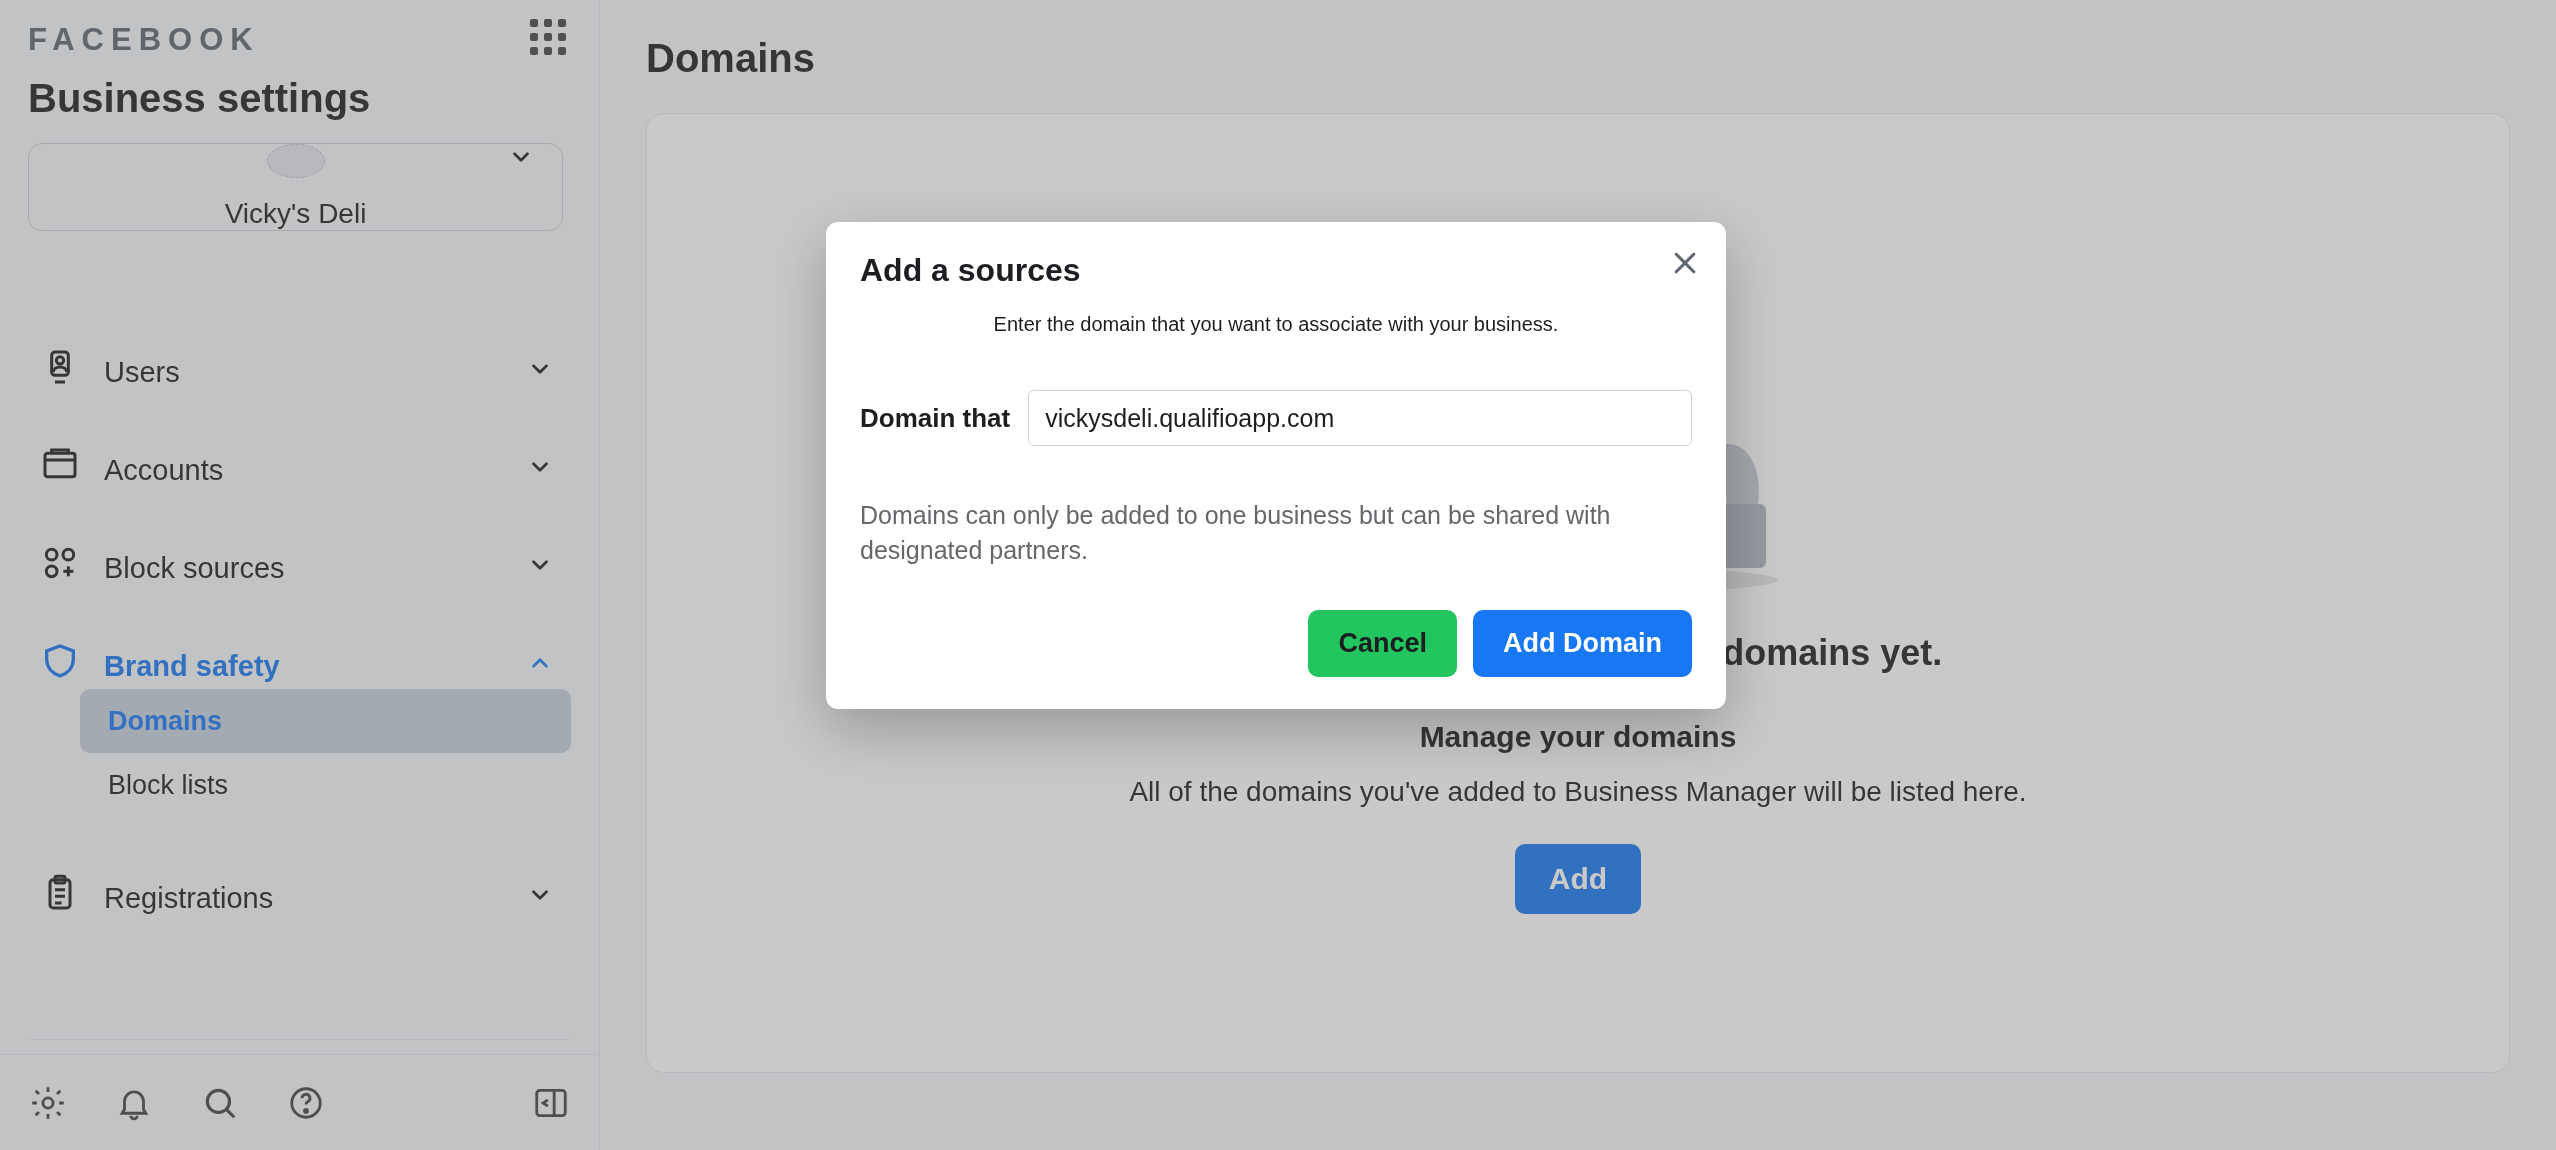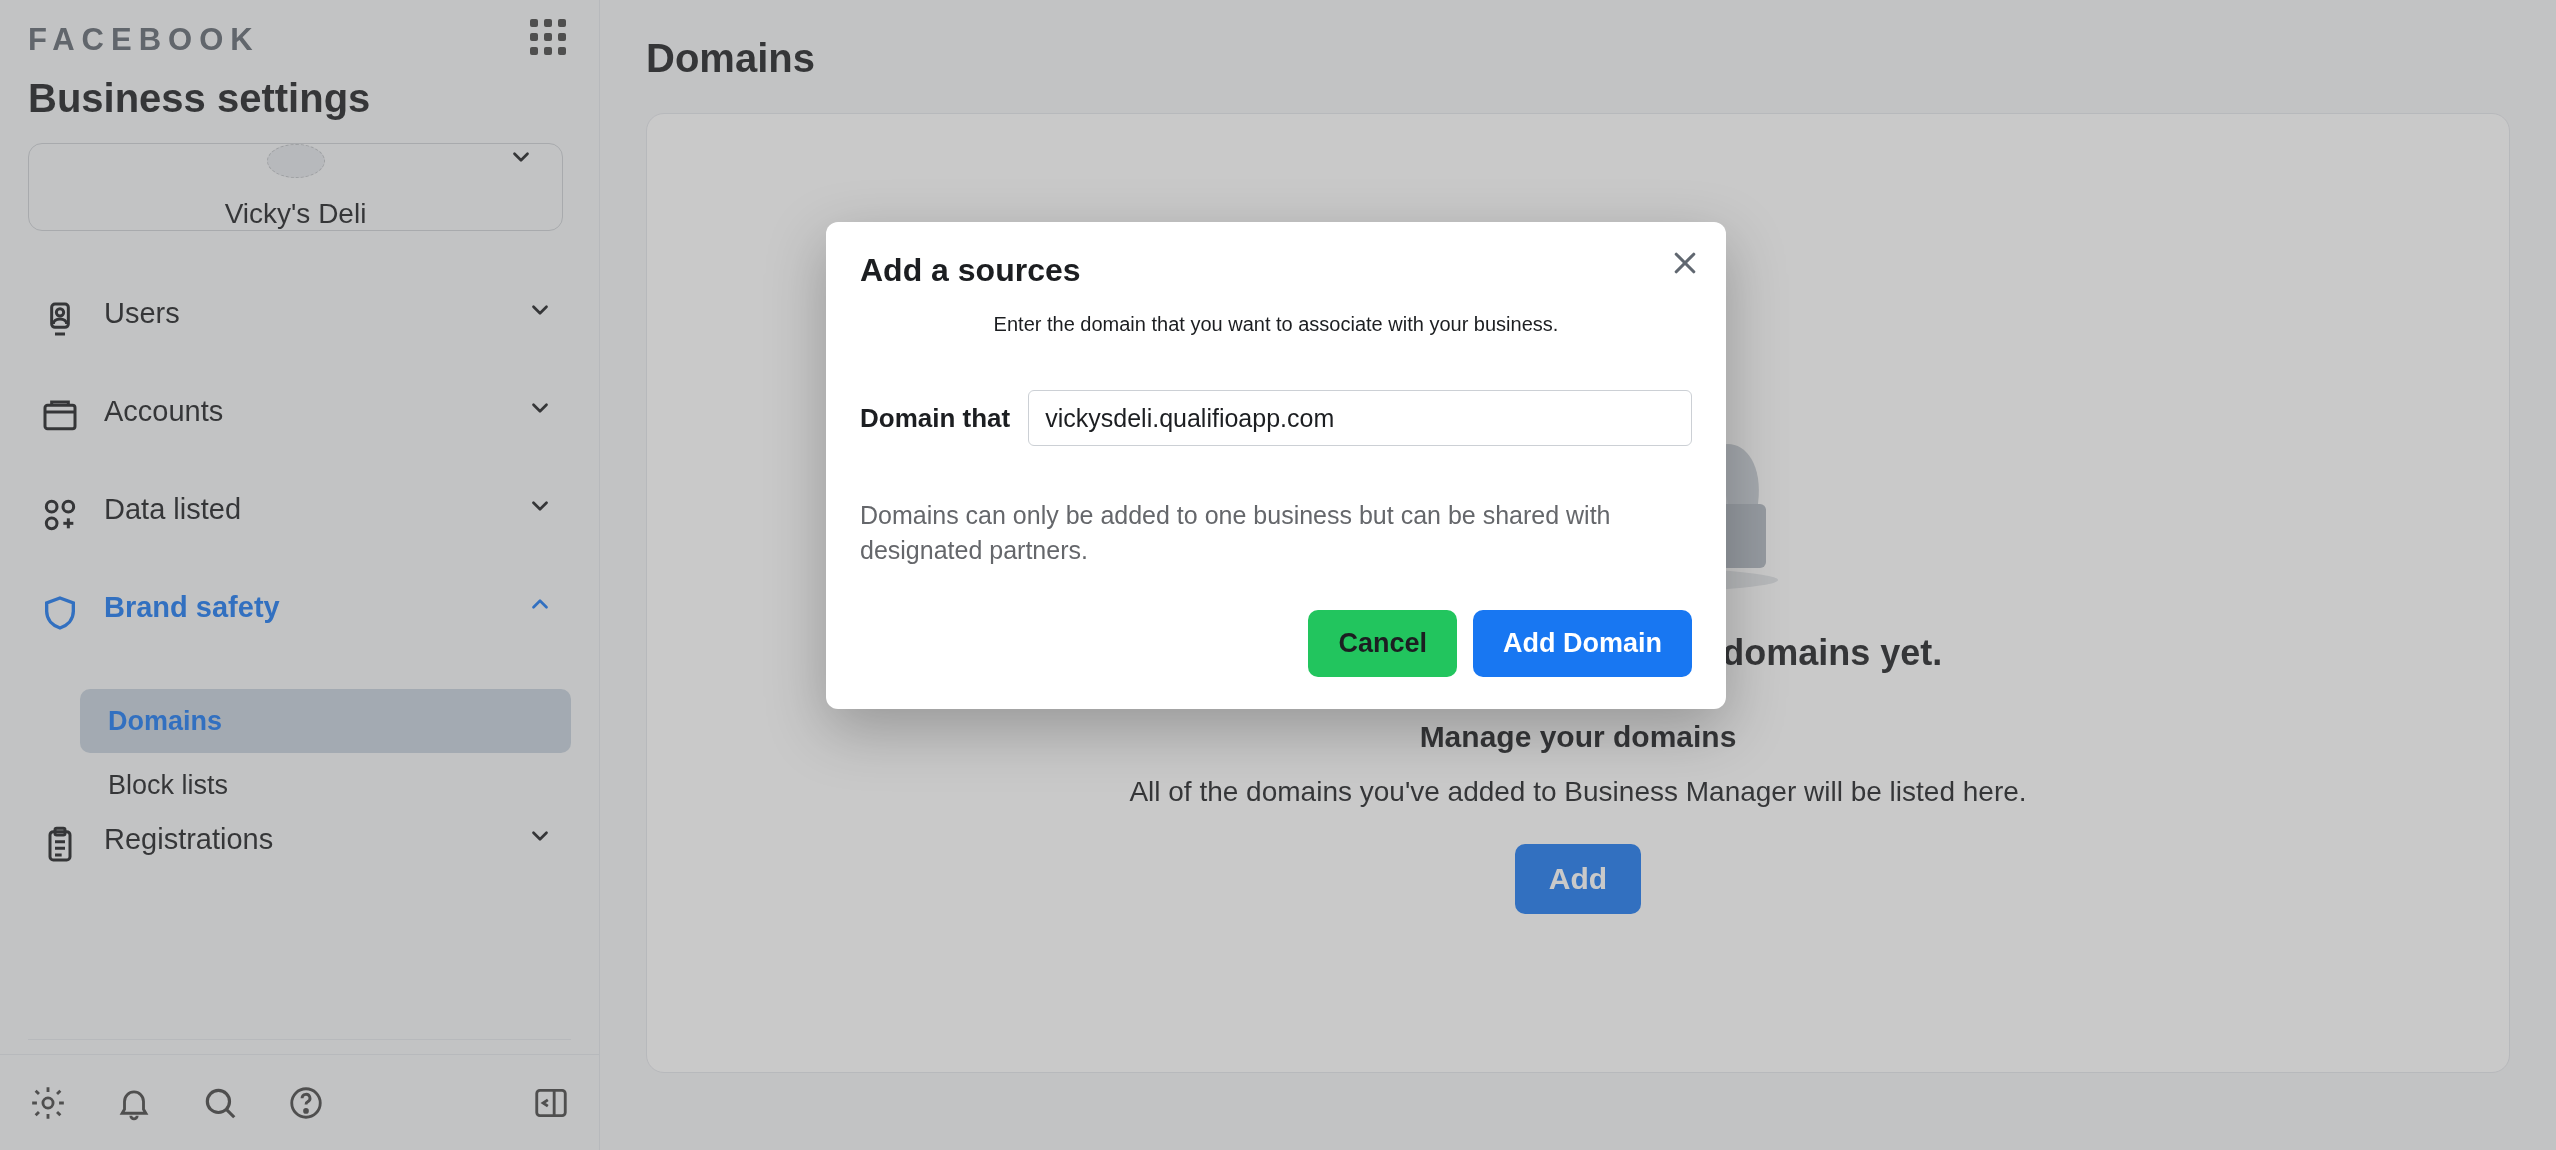--- a/index.html
+++ b/index.html
@@ -80,21 +80,21 @@
   }
   .biz-name { font-size: 28px; color:#1c1e21; }
   .biz-selector .chev { position:absolute; right:28px; }
 
   .nav {
     margin-top: 66px;
     display:flex; flex-direction:column; gap: 6px;
   }
   .nav-item {
     height: 92px;
-    display:flex; align-items:flex-start; gap: 22px;
+    display:flex; align-items:flex-end; gap: 22px;
     padding: 0 10px;
     font-size: 29px;
     color:#1c1e21;
     border-radius: 10px;
     cursor:pointer;
     position:relative;
   }
   .nav-item .chev { position:absolute; right:18px; }
   .nav-item.active { color:#1877f2; }
   .nav-item.active svg path, .nav-item.active svg circle { stroke:#1877f2; }
@@ -283,21 +283,21 @@
     <div class="nav-item">
       <span class="nav-icon">
         <svg viewBox="0 0 24 24" width="40" height="40" fill="none" stroke="#1c1e21" stroke-width="1.8">
           <circle cx="7" cy="7" r="3.2"></circle>
             <circle cx="17" cy="7" r="3.2"></circle>
             <circle cx="7" cy="17" r="3.2"></circle>
             <path d="M14 17l6 0"></path>
             <path d="M17 14l0 6"></path>
         </svg>
       </span>
-      <span>Data listed</span>
+      <span>Block sources</span>
       <span class="chev">
         <svg viewBox="0 0 24 24">
             <path d="M6 9l6 6 6-6" fill="none" stroke="#1c1e21" stroke-width="2.5" stroke-linecap="round" stroke-linejoin="round"></path>
           </svg>
       </span>
     </div>
 
     <div class="nav-item active">
       <span class="nav-icon">
         <svg viewBox="0 0 24 24" width="40" height="40" fill="none" stroke="#1877f2" stroke-width="2">

